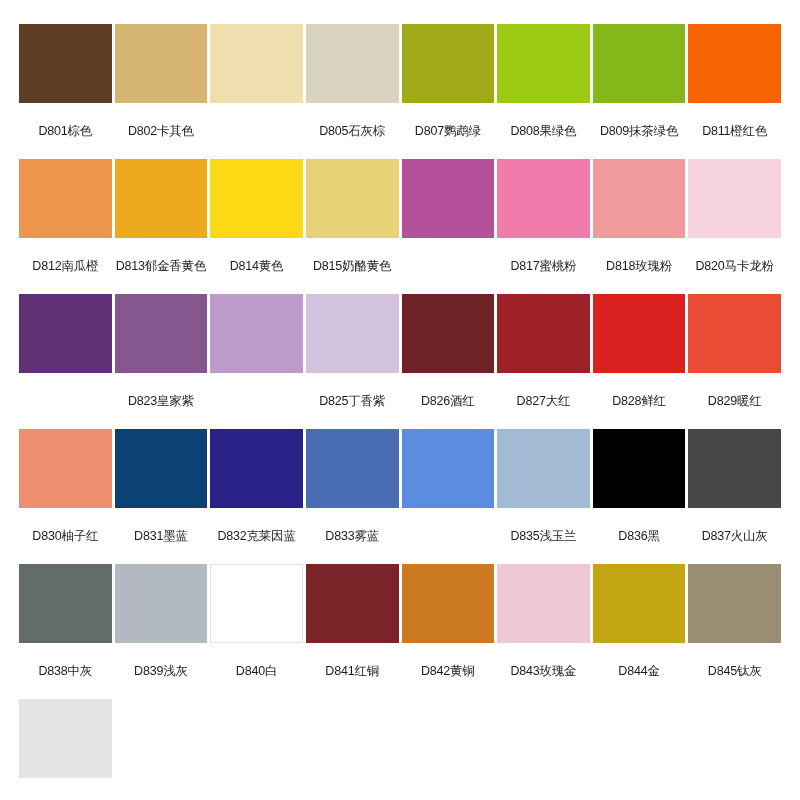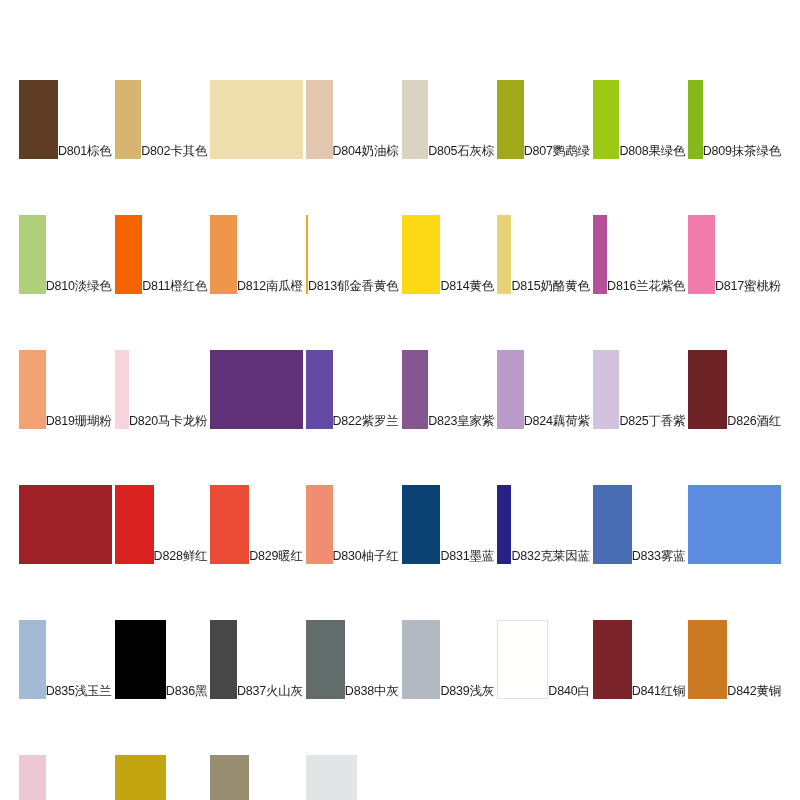--- a/index.html
+++ b/index.html
@@ -23,21 +23,22 @@
     background: #ffffff;
   }
   .swatch-grid {
     display: grid;
     grid-template-columns: repeat(8, 1fr);
     column-gap: 3px;
     row-gap: 0px;
   }
   .swatch-cell {
     display: flex;
-    align-items: flex-end;
+    flex-direction: column;
+    align-items: center;
     height: 135px;
   }
   .swatch-chip {
     height: 79px;
     width: 100%;
     box-sizing: border-box;
     display: block;
   }
   .swatch-chip.bordered {
     border: 1px solid #e2e2e2;
@@ -71,44 +72,36 @@
         <div class="swatch-label">D801棕色</div>
       </div>
       <div class="swatch-cell">
         <div class="swatch-chip" style="background-color: rgb(214, 181, 115);"></div>
         <div class="swatch-label">D802卡其色</div>
       </div>
       <div class="swatch-cell">
         <div class="swatch-chip" style="background-color: rgb(239, 223, 174);"></div>
       </div>
       <div class="swatch-cell">
-        <div class="swatch-chip" style="background-color: rgb(226, 198, 174);"></div>
-        <div class="swatch-label">D804奶油棕</div>
-      </div>
-      <div class="swatch-cell">
         <div class="swatch-chip" style="background-color: rgb(217, 211, 194);"></div>
         <div class="swatch-label">D805石灰棕</div>
       </div>
       <div class="swatch-cell">
         <div class="swatch-chip" style="background-color: rgb(160, 170, 24);"></div>
         <div class="swatch-label">D807鹦鹉绿</div>
       </div>
       <div class="swatch-cell">
         <div class="swatch-chip" style="background-color: rgb(154, 202, 19);"></div>
         <div class="swatch-label">D808果绿色</div>
       </div>
       <div class="swatch-cell">
         <div class="swatch-chip" style="background-color: rgb(134, 184, 28);"></div>
         <div class="swatch-label">D809抹茶绿色</div>
       </div>
       <div class="swatch-cell">
-        <div class="swatch-chip" style="background-color: rgb(175, 208, 120);"></div>
-        <div class="swatch-label">D810淡绿色</div>
-      </div>
-      <div class="swatch-cell">
         <div class="swatch-chip" style="background-color: rgb(245, 100, 0);"></div>
         <div class="swatch-label">D811橙红色</div>
       </div>
       <div class="swatch-cell">
         <div class="swatch-chip" style="background-color: rgb(238, 150, 75);"></div>
         <div class="swatch-label">D812南瓜橙</div>
       </div>
       <div class="swatch-cell">
         <div class="swatch-chip" style="background-color: rgb(238, 170, 30);"></div>
         <div class="swatch-label">D813郁金香黄色</div>
@@ -116,59 +109,54 @@
       <div class="swatch-cell">
         <div class="swatch-chip" style="background-color: rgb(251, 217, 20);"></div>
         <div class="swatch-label">D814黄色</div>
       </div>
       <div class="swatch-cell">
         <div class="swatch-chip" style="background-color: rgb(231, 210, 117);"></div>
         <div class="swatch-label">D815奶酪黄色</div>
       </div>
       <div class="swatch-cell">
         <div class="swatch-chip" style="background-color: rgb(180, 81, 154);"></div>
-        <div class="swatch-label">D816兰花紫色</div>
       </div>
       <div class="swatch-cell">
         <div class="swatch-chip" style="background-color: rgb(240, 124, 172);"></div>
         <div class="swatch-label">D817蜜桃粉</div>
       </div>
       <div class="swatch-cell">
-        <div class="swatch-chip" style="background-color: rgb(242, 161, 115);"></div>
-        <div class="swatch-label">D819珊瑚粉</div>
+        <div class="swatch-chip" style="background-color: rgb(240, 154, 155);"></div>
+        <div class="swatch-label">D818玫瑰粉</div>
       </div>
       <div class="swatch-cell">
         <div class="swatch-chip" style="background-color: rgb(247, 211, 221);"></div>
         <div class="swatch-label">D820马卡龙粉</div>
       </div>
       <div class="swatch-cell">
         <div class="swatch-chip" style="background-color: rgb(97, 49, 119);"></div>
       </div>
       <div class="swatch-cell">
-        <div class="swatch-chip" style="background-color: rgb(101, 74, 163);"></div>
-        <div class="swatch-label">D822紫罗兰</div>
-      </div>
-      <div class="swatch-cell">
         <div class="swatch-chip" style="background-color: rgb(133, 86, 143);"></div>
         <div class="swatch-label">D823皇家紫</div>
       </div>
       <div class="swatch-cell">
         <div class="swatch-chip" style="background-color: rgb(188, 155, 203);"></div>
-        <div class="swatch-label">D824藕荷紫</div>
       </div>
       <div class="swatch-cell">
         <div class="swatch-chip" style="background-color: rgb(211, 194, 221);"></div>
         <div class="swatch-label">D825丁香紫</div>
       </div>
       <div class="swatch-cell">
         <div class="swatch-chip" style="background-color: rgb(109, 34, 38);"></div>
         <div class="swatch-label">D826酒红</div>
       </div>
       <div class="swatch-cell">
         <div class="swatch-chip" style="background-color: rgb(158, 33, 40);"></div>
+        <div class="swatch-label">D827大红</div>
       </div>
       <div class="swatch-cell">
         <div class="swatch-chip" style="background-color: rgb(217, 33, 31);"></div>
         <div class="swatch-label">D828鲜红</div>
       </div>
       <div class="swatch-cell">
         <div class="swatch-chip" style="background-color: rgb(233, 75, 53);"></div>
         <div class="swatch-label">D829暖红</div>
       </div>
       <div class="swatch-cell">

